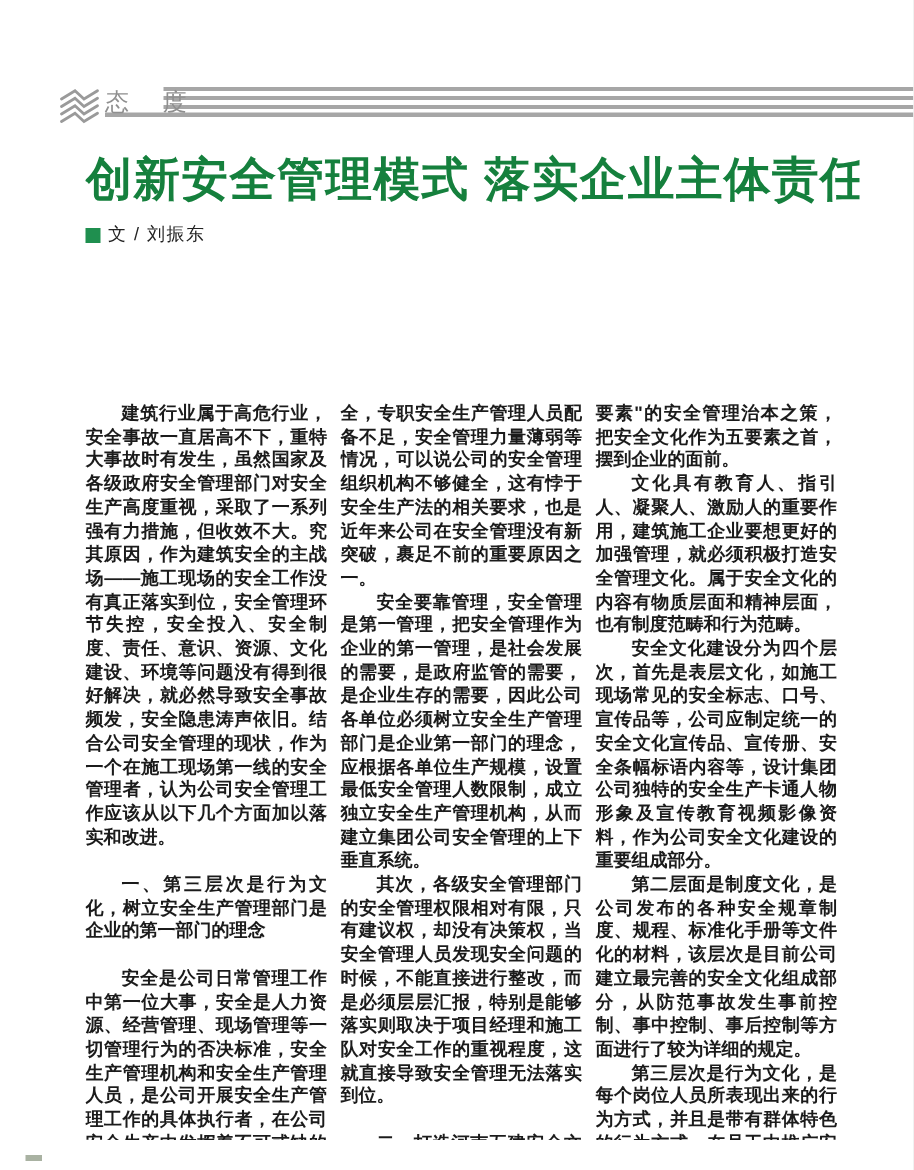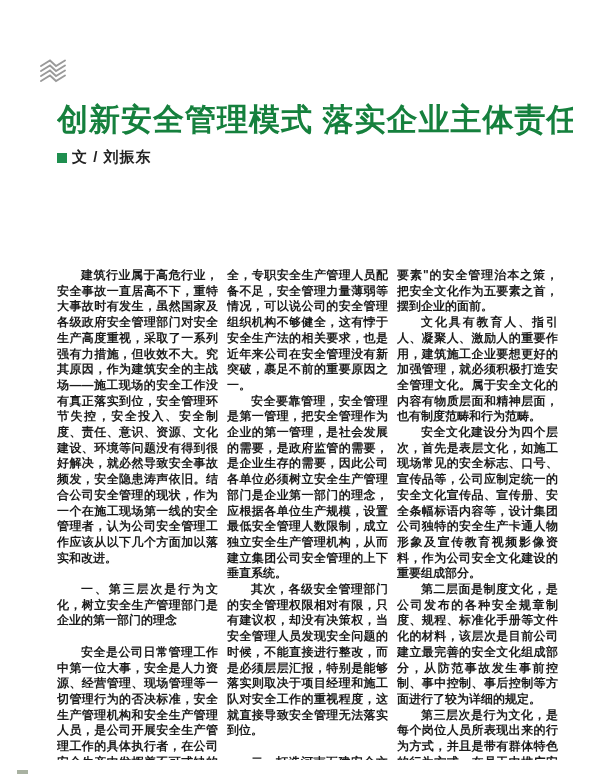--- a/index.html
+++ b/index.html
@@ -25,21 +25,21 @@
   .stripe-bottom { position:absolute; left:0; right:0; top:18px; height:3px; background:#a6a6a6; }
 
   
   .title {
     position:absolute; top:101px; left:57px; right:36px; margin:0;
     font-size:31px; line-height:38px; font-weight:bold; color:#15803d;
     letter-spacing:1px; white-space:nowrap; overflow:hidden;
   }
   .byline { position:absolute; top:148px; left:57px; display:flex; align-items:center; gap:5px; }
   .byline-square { width:10px; height:10px; background:#1f8f4f; flex:0 0 auto; }
-  .byline-text { font-size:15px; font-weight:bold; color:#222; letter-spacing:1px; }
+  .byline-text { font-size:12px; font-weight:normal; color:#222; letter-spacing:1px; }
 
   
   .columns {
     position:absolute; top:268px; left:57px; width:501px; height:492px;
     display:flex; gap:9px; overflow:hidden;
   }
   .col {
     width:161px; flex:0 0 auto;
     font-size:12px; line-height:15.7px;
     text-align:justify; text-justify:inter-ideograph;
@@ -63,20 +63,25 @@
 
   <header class="masthead">
     <svg class="wave-logo" viewBox="0 0 30 27" aria-hidden="true">
       <g fill="none" stroke="#9a9a9a" stroke-width="1.9" stroke-linecap="round">
         <path d="M3,8  L12,2.5  L18,8  L27,2.5"></path>
         <path d="M3,13 L12,7.5  L18,13 L27,7.5"></path>
         <path d="M3,18 L12,12.5 L18,18 L27,12.5"></path>
         <path d="M3,23 L12,17.5 L18,23 L27,17.5"></path>
       </g>
     </svg>
+    <div class="mast-band">
+      <span class="section-label">态 度</span>
+      <div class="stripes-top"></div>
+      <div class="stripe-bottom"></div>
+    </div>
   </header>
 
   <h1 class="title">创新安全管理模式  落实企业主体责任</h1>
   <div class="byline">
     <span class="byline-square"></span>
     <span class="byline-text">文 / 刘振东</span>
   </div>
 
   <main class="columns">
     <div class="col">

